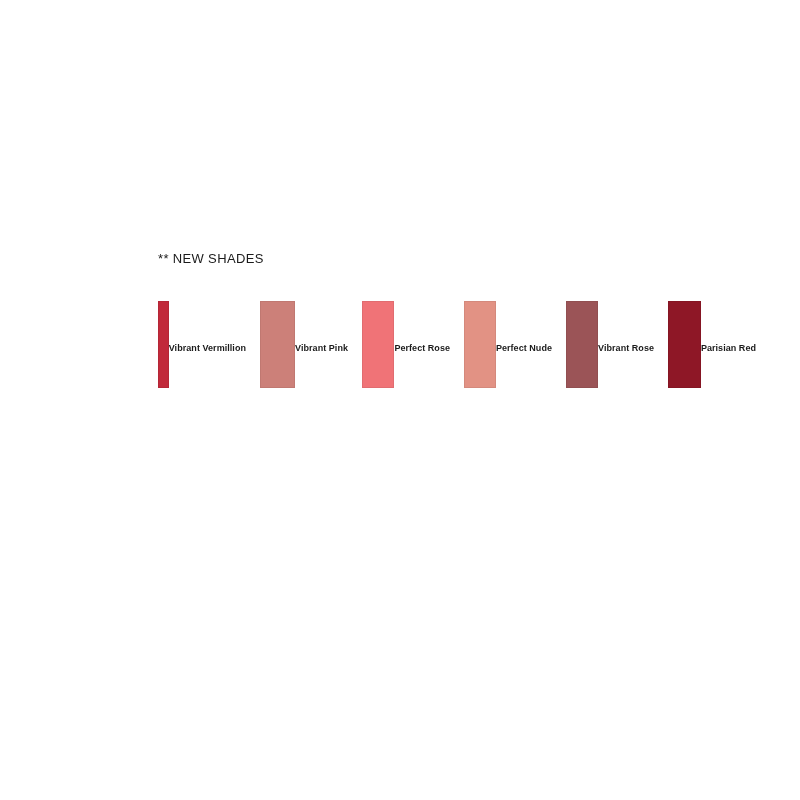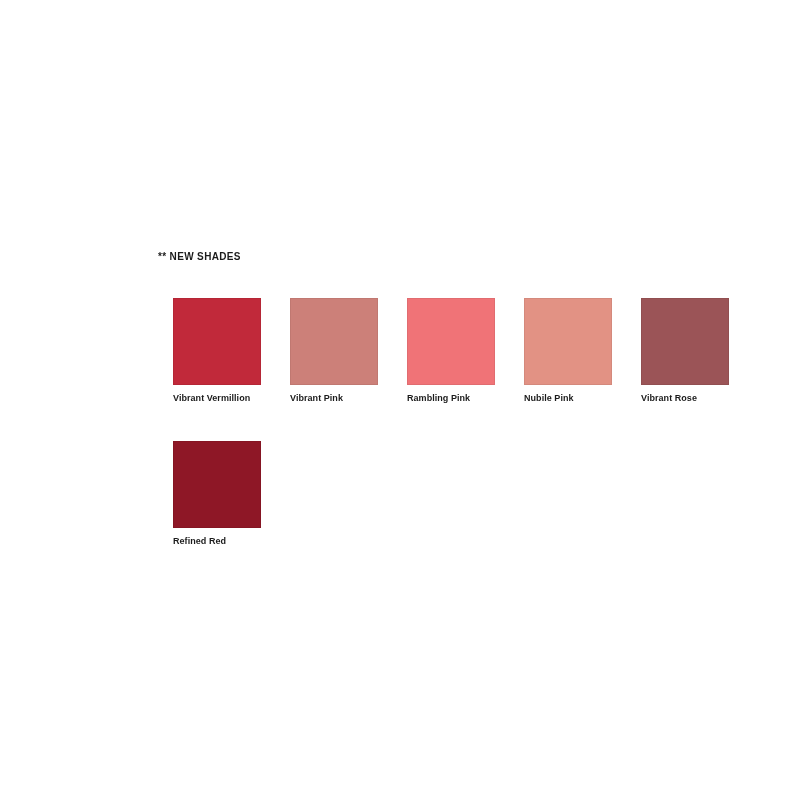--- a/index.html
+++ b/index.html
@@ -17,43 +17,42 @@
   }
 
   #shade-chart {
     position: absolute;
     left: 158px;
     top: 252px;
     width: 620px;
   }
 
   .chart-heading {
-    font-size: 10px;
-    font-weight: 700;
+    font-size: 13px;
+    font-weight: 400;
     letter-spacing: 0.35px;
     color: #1b1b1b;
     margin: 0 0 36px 0;
     line-height: 1;
     white-space: nowrap;
   }
 
   .swatch-grid {
     display: flex;
     flex-wrap: wrap;
     gap: 37px 14px;
     width: 100%;
     align-items: flex-start;
   }
 
   .swatch-cell {
     width: 88px;
     display: flex;
-    flex-direction: column;
-    align-items: flex-start;
-    margin-left: 15px;
+    flex-direction: row;
+    align-items: center;
   }
 
   .swatch-chip {
     width: 88px;
     height: 87px;
     display: block;
     box-shadow: inset 0 0 0 1px rgba(0, 0, 0, 0.06);
   }
 
   .swatch-label {
@@ -81,32 +80,32 @@
       <span class="swatch-label">Vibrant Vermillion</span>
     </div>
 
     <div class="swatch-cell">
       <span class="swatch-chip" style="background-color: rgb(204, 128, 121);"></span>
       <span class="swatch-label">Vibrant Pink</span>
     </div>
 
     <div class="swatch-cell">
       <span class="swatch-chip" style="background-color: rgb(240, 115, 119);"></span>
-      <span class="swatch-label">Rambling Pink</span>
+      <span class="swatch-label">Perfect Rose</span>
     </div>
 
     <div class="swatch-cell">
       <span class="swatch-chip" style="background-color: rgb(226, 146, 132);"></span>
-      <span class="swatch-label">Nubile Pink</span>
+      <span class="swatch-label">Perfect Nude</span>
     </div>
 
     <div class="swatch-cell">
       <span class="swatch-chip" style="background-color: rgb(155, 84, 87);"></span>
       <span class="swatch-label">Vibrant Rose</span>
     </div>
 
     <div class="swatch-cell">
       <span class="swatch-chip" style="background-color: rgb(142, 23, 38);"></span>
-      <span class="swatch-label">Refined Red</span>
+      <span class="swatch-label">Parisian Red</span>
     </div>
 
   </div>
 </main>
 
 </body></html>

